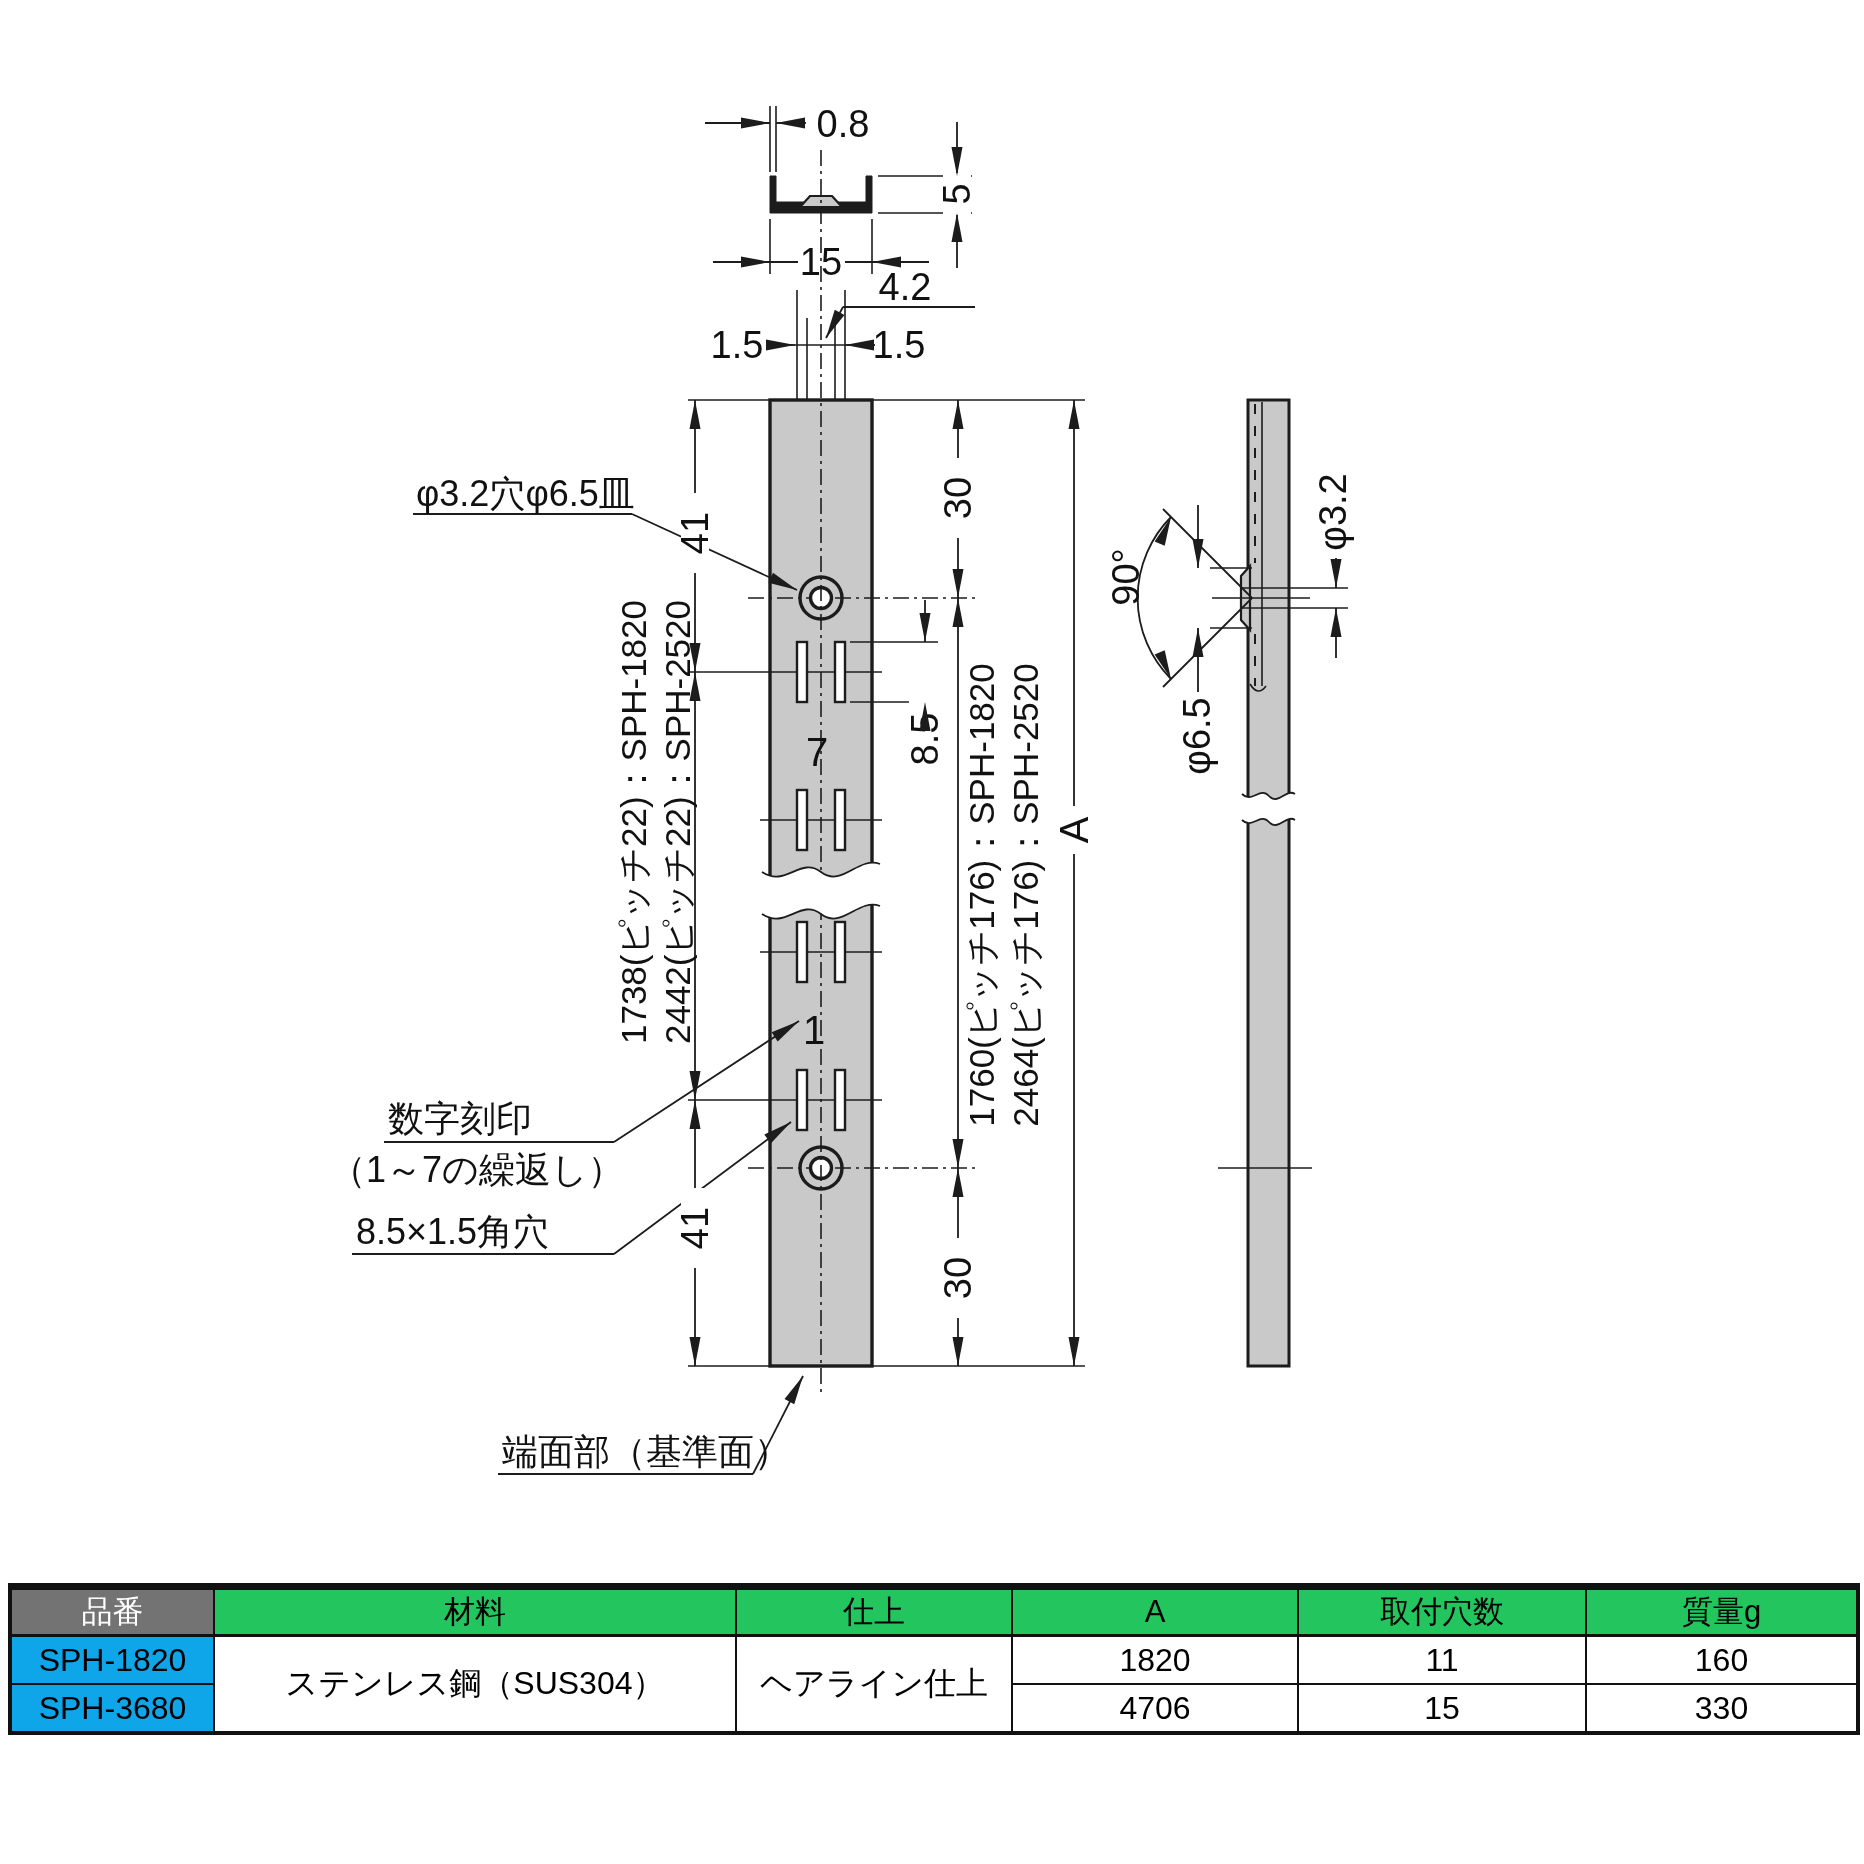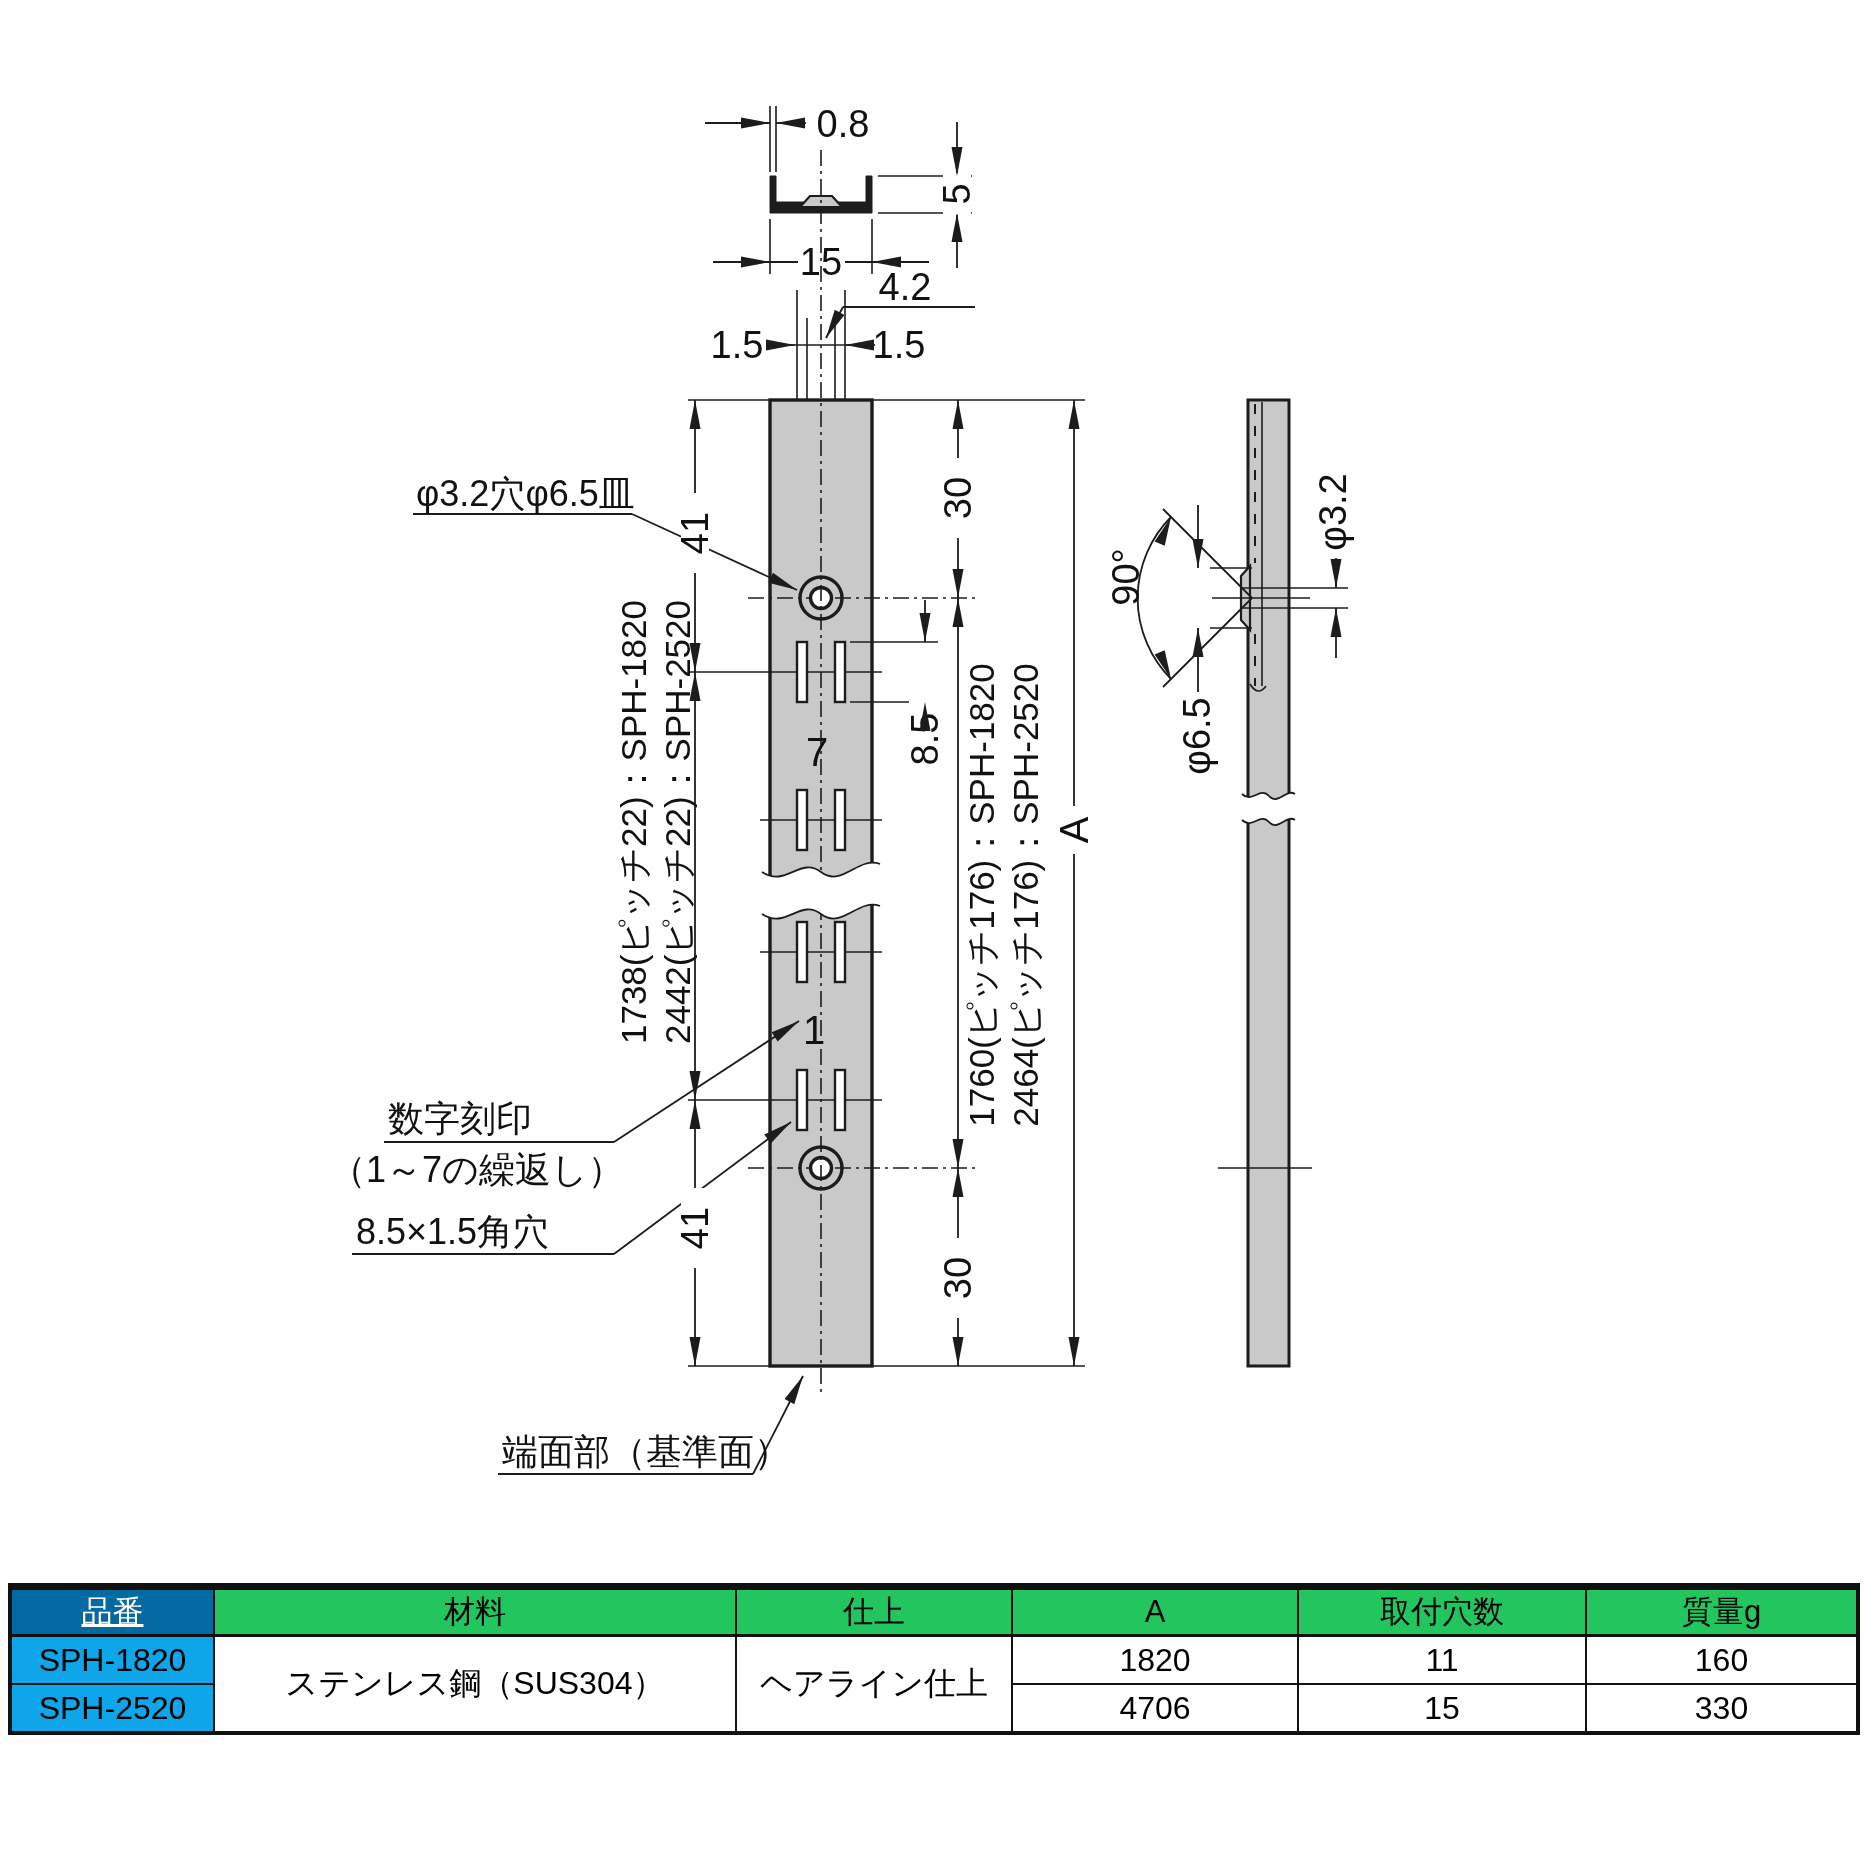--- a/index.html
+++ b/index.html
@@ -15,21 +15,21 @@
   .dimtxt{font-size:38px;}
   .pitchtxt{font-size:35px;}
   .callout{font-size:36px;}
   .stamp{font-size:40px;}
   .bk{fill:#ffffff;}
   
   #spec{position:absolute;left:8px;top:1583px;width:1848px;border-collapse:collapse;table-layout:fixed;}
   #spec td,#spec th{border:2.5px solid #111;text-align:center;vertical-align:middle;font-weight:normal;overflow:hidden;}
   #spec{border:4px solid #111;border-top:7px solid #111;}
   #spec tr.hd th{height:38px;background:#22c55e;font-size:31px;border-bottom:3.5px solid #111;}
-  #spec tr.hd th.part{background:#0369a1;color:#ffffff;text-decoration:underline;}
+  #spec tr.hd th.part{background:#737373;color:#ffffff;}
   #spec td{height:44px;background:#ffffff;font-size:32px;}
   #spec td.part{background:#0ea5e9;}
   #footer-note{position:absolute;left:18px;top:1727px;font-size:31px;color:#111;}
 </style>
 </head>
 <body>
 
 <div id="stage">
 
 <svg width="1864" height="1575" viewBox="0 0 1864 1575">
@@ -282,21 +282,21 @@
   </tr>
   <tr>
     <td class="part">SPH-1820</td>
     <td rowspan="2">ステンレス鋼（SUS304）</td>
     <td rowspan="2">ヘアライン仕上</td>
     <td>1820</td>
     <td>11</td>
     <td>160</td>
   </tr>
   <tr>
-    <td class="part">SPH-2520</td>
+    <td class="part">SPH-3680</td>
     <td>4706</td>
     <td>15</td>
     <td>330</td>
   </tr>
 </tbody>
     </table>
 
 
 </div>
 

